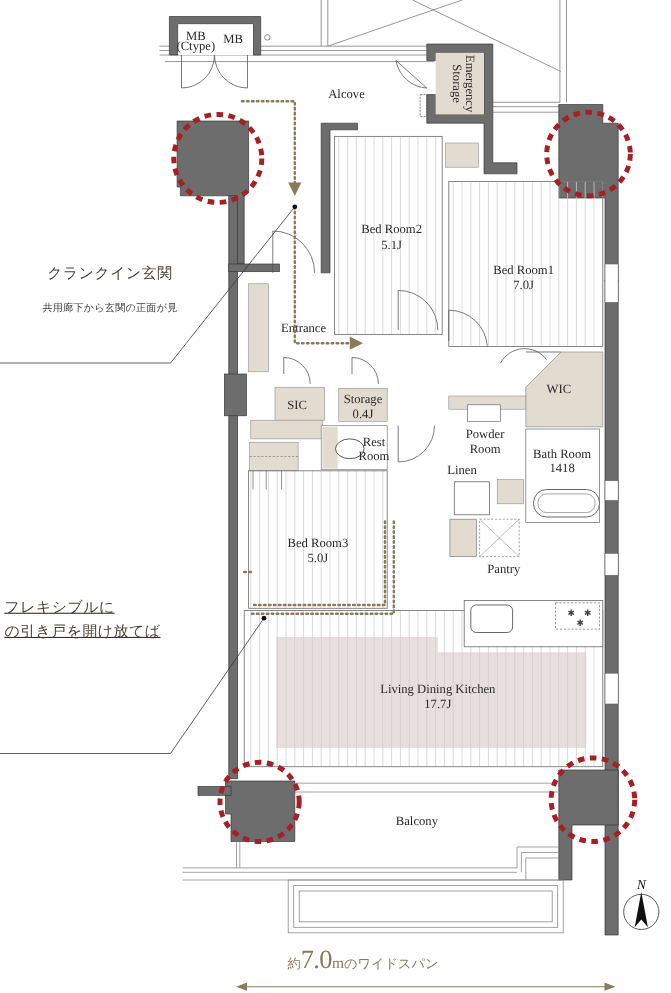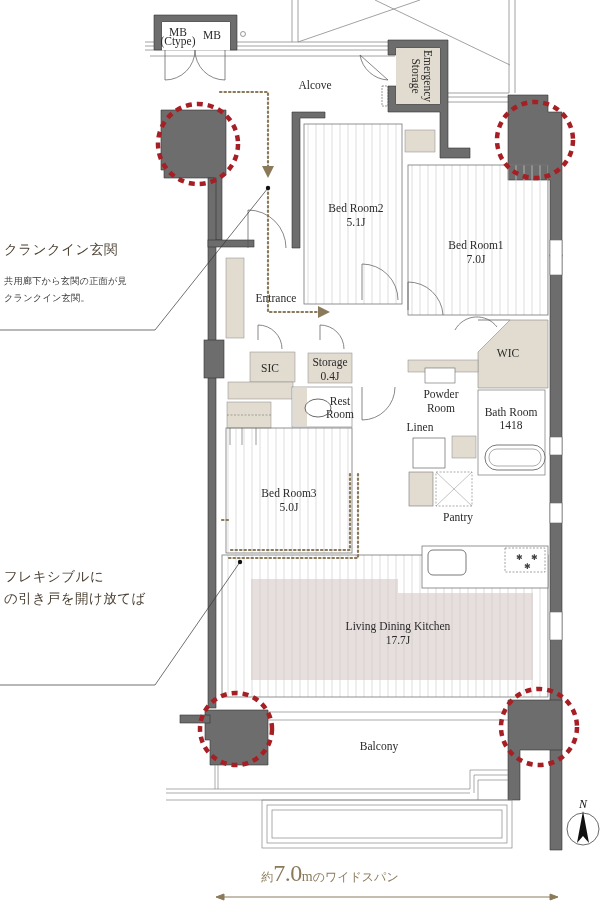--- a/index.html
+++ b/index.html
@@ -2,22 +2,22 @@
 <html><head>
 <meta charset="utf-8">
 <style>
   html, body { margin:0; padding:0; background:#ffffff; }
   body { width:610px; height:903px; position:relative; overflow:hidden; font-family:"DejaVu Serif","Liberation Serif",serif; }
   #plan { position:absolute; left:0; top:0; width:610px; height:903px; }
   .room-label { font-family:"Liberation Serif","DejaVu Serif",serif; font-size:11.5px; fill:#2a2a2a; text-anchor:middle; }
   .callout { position:absolute; color:#333; font-family:"DejaVu Serif","Liberation Serif",serif; }
   .callout .title { font-size:13.5px; line-height:22px; color:#4a3f32; letter-spacing:0.5px; }
   .callout .body { font-size:9.2px; line-height:17px; margin-top:12px; color:#3a3a3a; letter-spacing:0.2px; }
-  #callout-crank { left:4px; top:238px; width:160px; }
-  #callout-flex { left:4px; top:565px; width:160px; }
+  #callout-crank { left:20px; top:238px; width:160px;text-align:center; }
+  #callout-flex { left:4px; top:541px; width:160px;text-decoration:underline; }
   #span-label { position:absolute; left:0; top:860px; width:610px; text-align:center; color:#8b7a5a; font-family:"Liberation Serif","DejaVu Serif",serif;padding-left:25px; }
   #span-label .pre, #span-label .post { font-size:12px; }
   #span-label .num { font-size:24px; letter-spacing:-0.5px; }
   #span-label .unit { font-size:14px; }
 </style>
 </head>
 <body>
 
 <svg id="plan" viewBox="0 0 610 903" xmlns="http://www.w3.org/2000/svg">
   <defs>
@@ -221,21 +221,20 @@
     <line x1="218" y1="897" x2="556" y2="897"></line>
     <polygon points="216,897 224,894 224,900"></polygon>
     <polygon points="558,897 550,894 550,900"></polygon>
   </g>
 </svg>
 
 <div class="callout" id="callout-crank">
   <div class="title">クランクイン玄関</div>
   <div class="body">
     <div>共用廊下から玄関の正面が見</div>
-    <div>クランクイン玄関。</div>
   </div>
 </div>
 
 <div class="callout" id="callout-flex">
   <div class="title">フレキシブルに</div>
   <div class="title">の引き戸を開け放てば</div>
 </div>
 
 <div id="span-label">
   <span class="pre">約</span><span class="num">7.0</span><span class="unit">m</span><span class="post">のワイドスパン</span>

